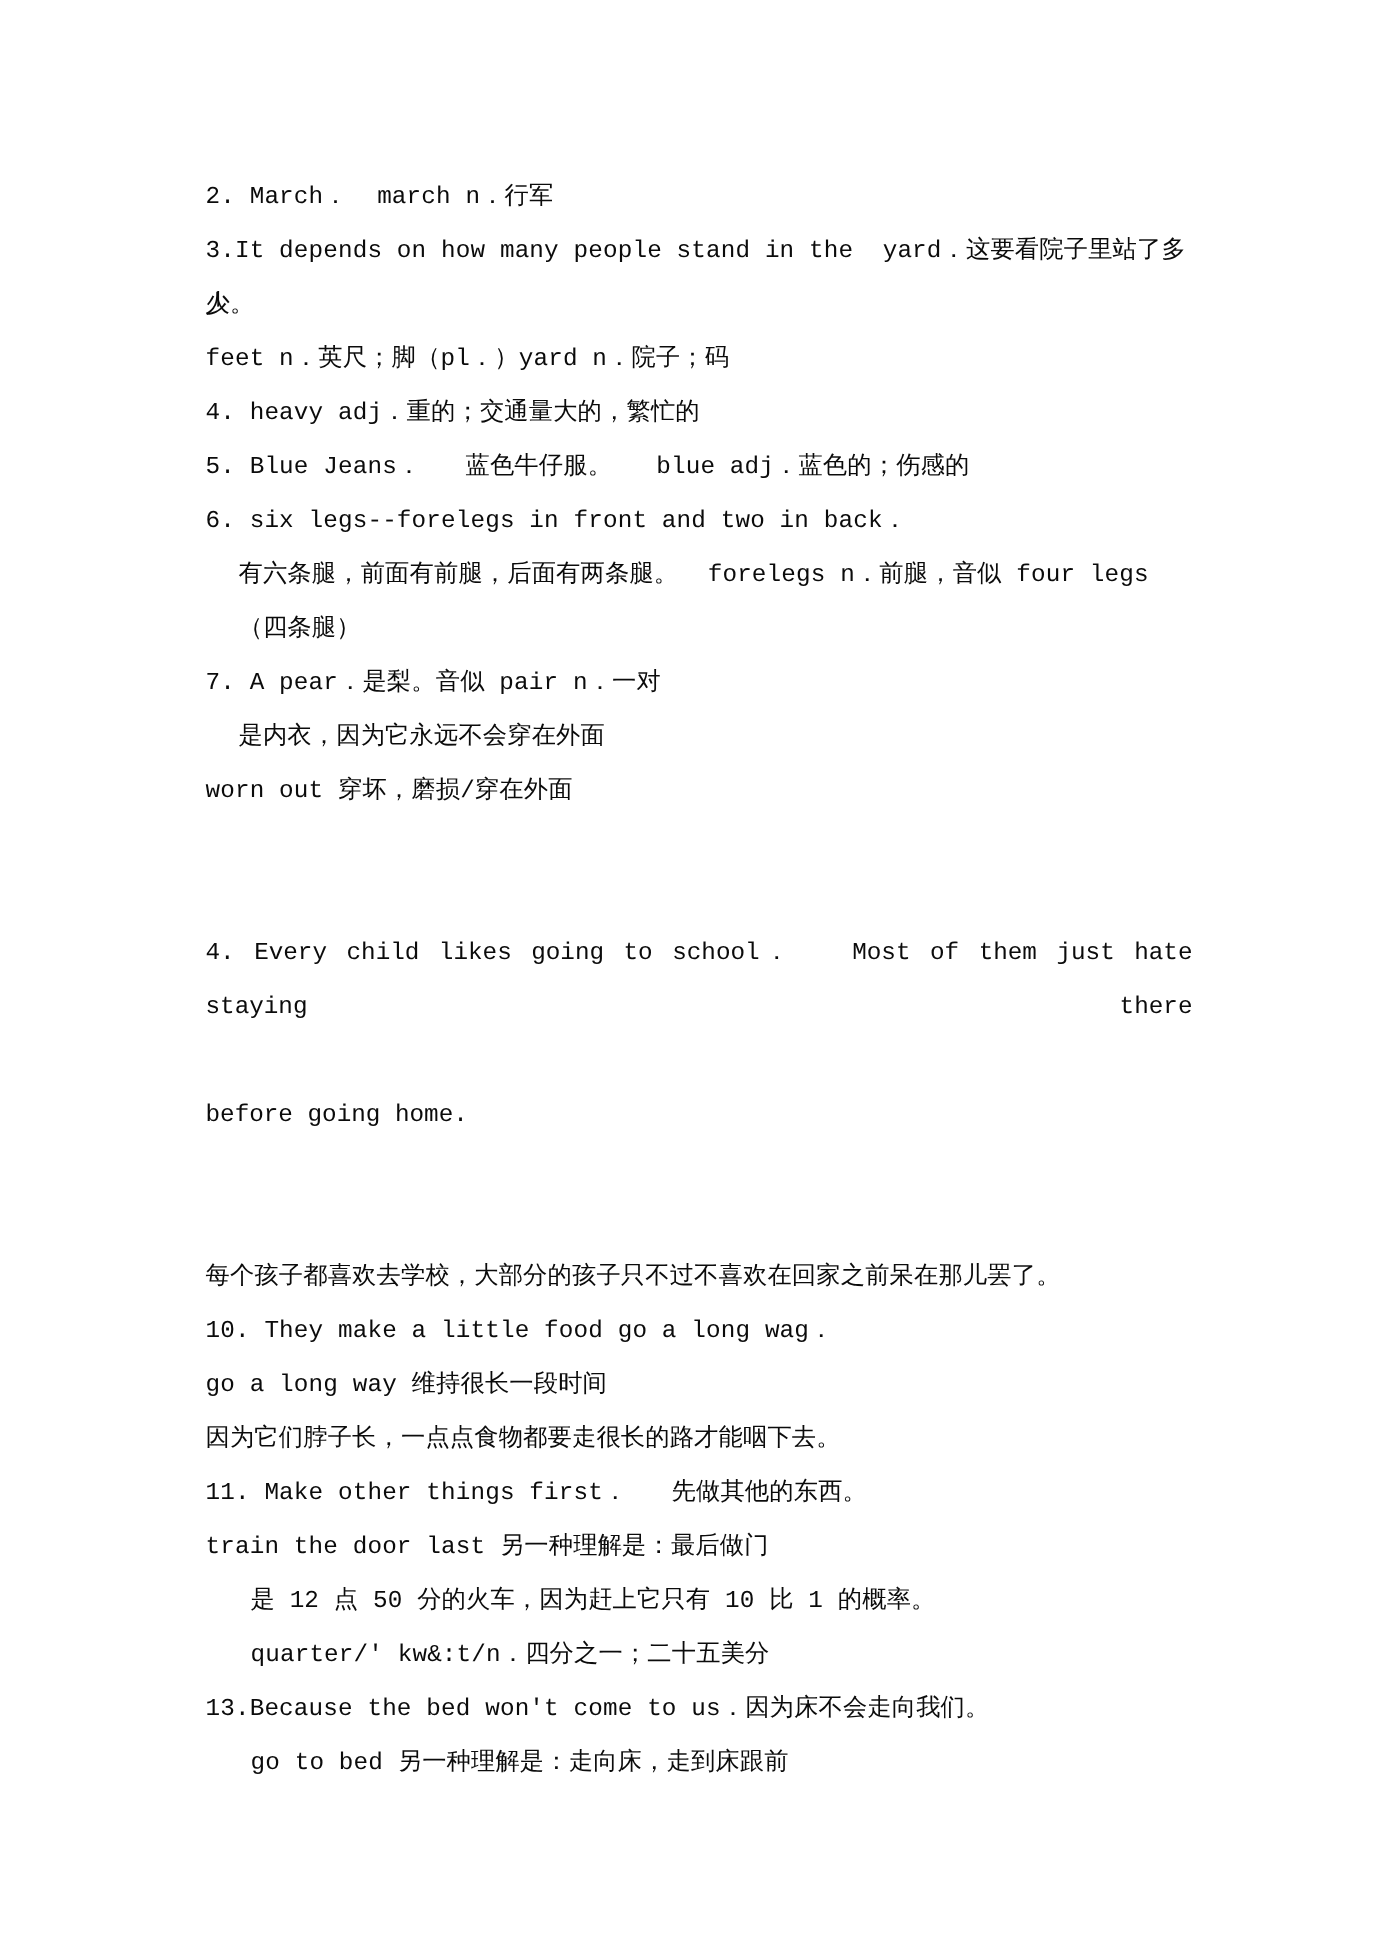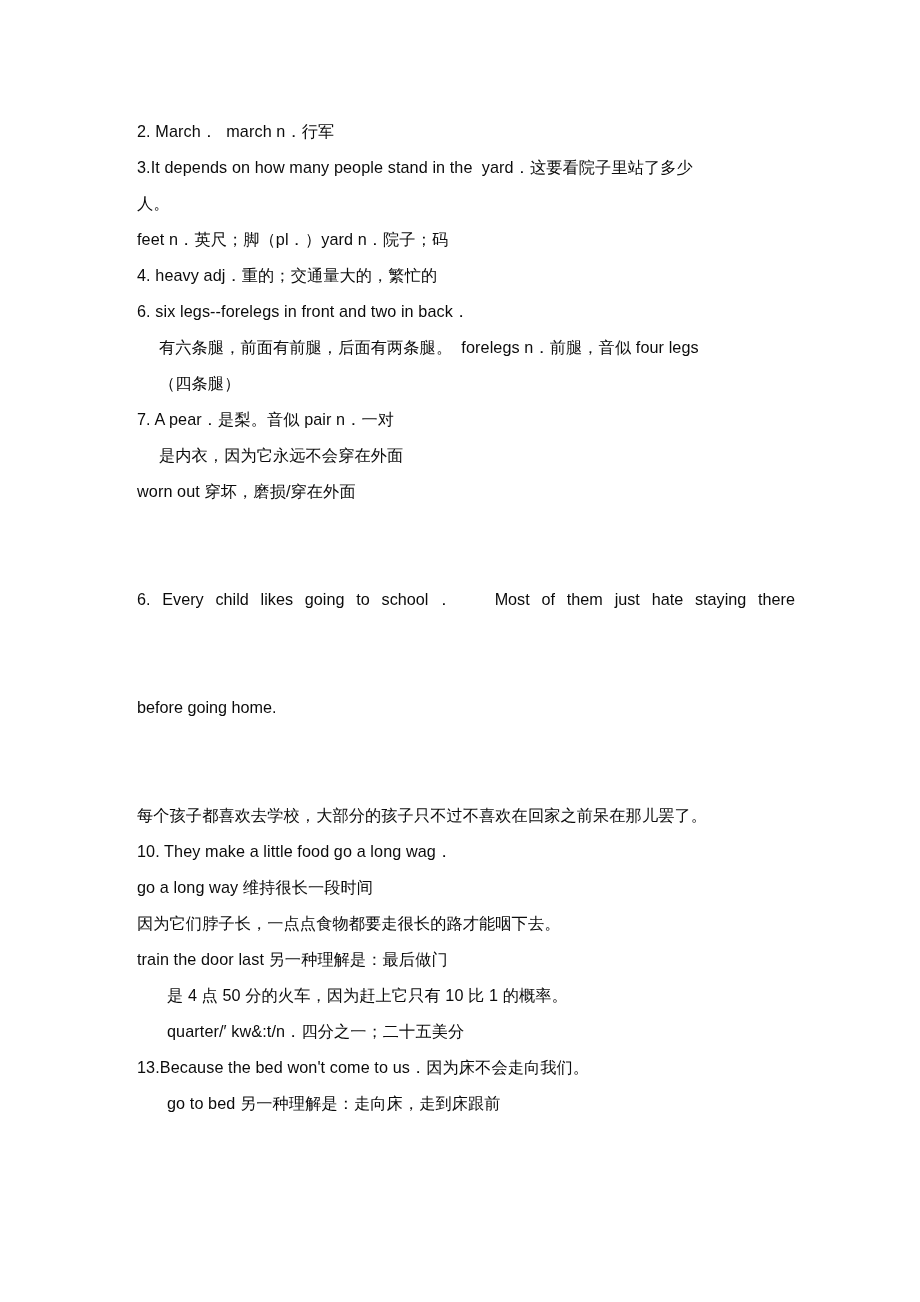--- a/index.html
+++ b/index.html
@@ -17,20 +17,21 @@
     color: #000000;
     -webkit-font-smoothing: antialiased;
   }
   #page {
     position: absolute;
     left: 0;
     top: 0;
     width: 920px;
     height: 1150px;
     background: #ffffff;
+    font-family: Liberation Mono, monospace;
   }
   #content {
     position: absolute;
     left: 137px;
     top: 113px;
     width: 658px;
   }
   .line {
     font-size: 16.2px;
     line-height: 36px;
@@ -66,36 +67,38 @@
 <body>
 
 <div id="page">
   <div id="content">
 
     <div class="line">2. March．  march n．行军</div>
     <div class="line">3.It depends on how many people stand in the  yard．这要看院子里站了多少</div>
     <div class="line">人。</div>
     <div class="line">feet n．英尺；脚（pl．）yard n．院子；码</div>
     <div class="line">4. heavy adj．重的；交通量大的，繁忙的</div>
+    <div class="line">5. Blue Jeans．   蓝色牛仔服。   blue adj．蓝色的；伤感的</div>
     <div class="line">6. six legs--forelegs in front and two in back．</div>
     <div class="line ind1">有六条腿，前面有前腿，后面有两条腿。  forelegs n．前腿，音似 four legs</div>
     <div class="line ind1">（四条腿）</div>
     <div class="line">7. A pear．是梨。音似 pair n．一对</div>
     <div class="line ind1">是内衣，因为它永远不会穿在外面</div>
     <div class="line">worn out 穿坏，磨损/穿在外面</div>
 
     <div class="just">
-      <span class="just-row">6. Every child likes going to school．   Most of them just hate staying there</span>
+      <span class="just-row">4. Every child likes going to school．   Most of them just hate staying there</span>
       <span class="just-row just-last">before going home.</span>
     </div>
 
     <div class="line">每个孩子都喜欢去学校，大部分的孩子只不过不喜欢在回家之前呆在那儿罢了。</div>
     <div class="line">10. They make a little food go a long wag．</div>
     <div class="line">go a long way 维持很长一段时间</div>
     <div class="line">因为它们脖子长，一点点食物都要走很长的路才能咽下去。</div>
+    <div class="line">11. Make other things first．   先做其他的东西。</div>
     <div class="line">train the door last 另一种理解是：最后做门</div>
-    <div class="line ind2">是 4 点 50 分的火车，因为赶上它只有 10 比 1 的概率。</div>
+    <div class="line ind2">是 12 点 50 分的火车，因为赶上它只有 10 比 1 的概率。</div>
     <div class="line ind2">quarter/′ kw&amp;:t/n．四分之一；二十五美分</div>
     <div class="line">13.Because the bed won't come to us．因为床不会走向我们。</div>
     <div class="line ind2">go to bed 另一种理解是：走向床，走到床跟前</div>
 
   </div>
 </div>
 
 </body></html>

